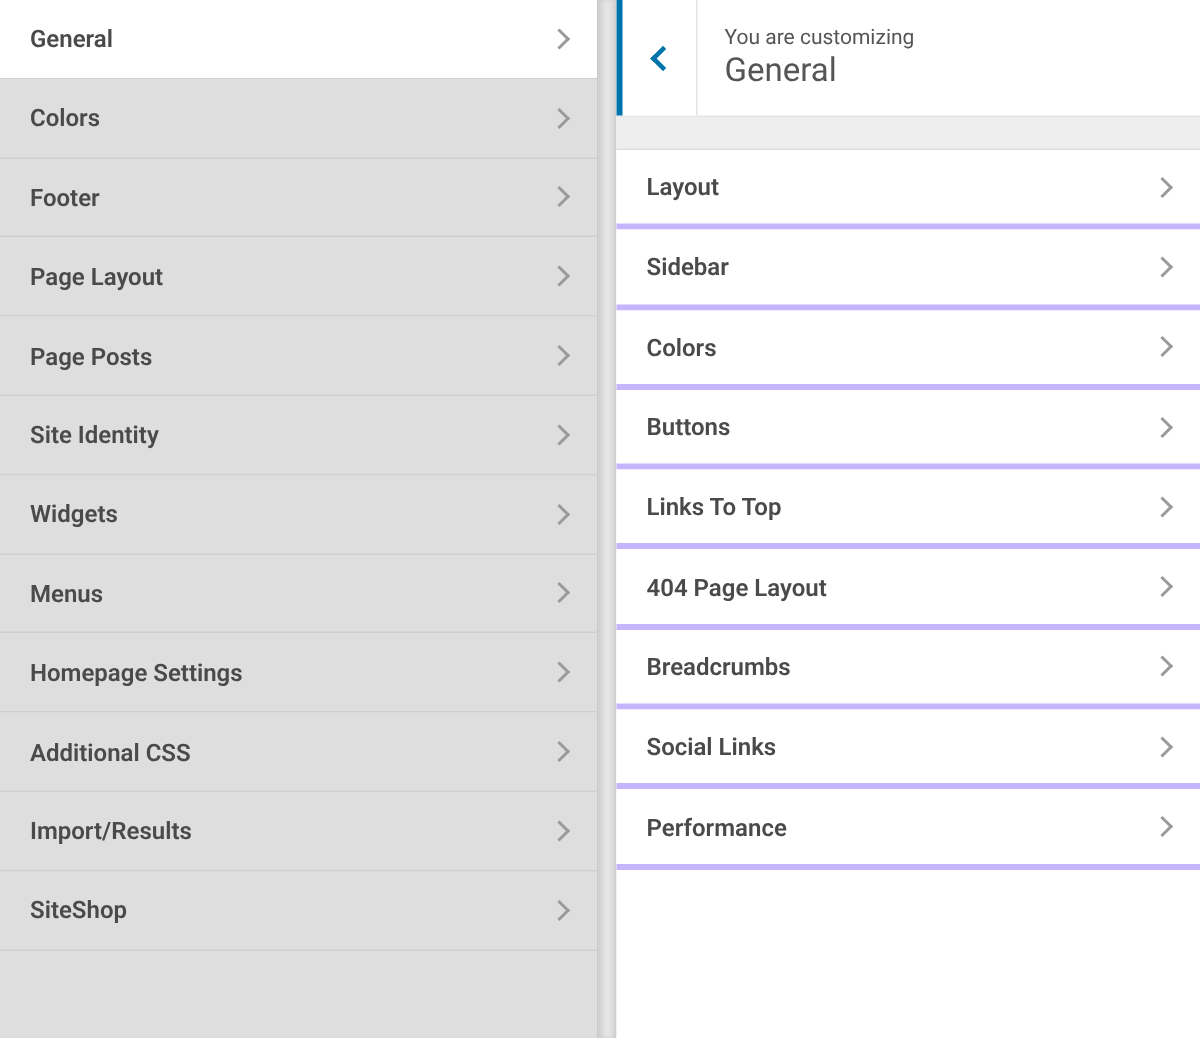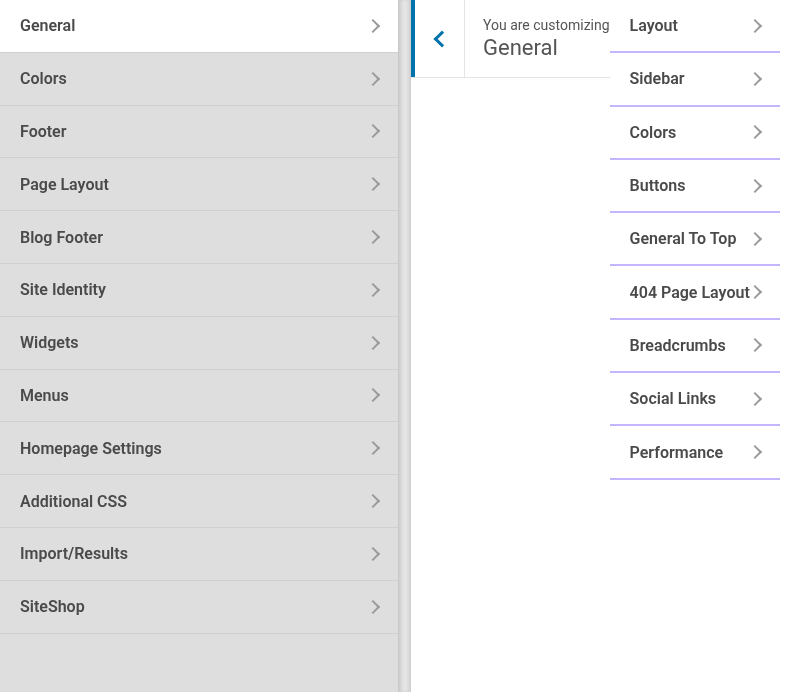--- a/index.html
+++ b/index.html
@@ -59,21 +59,21 @@
       box-shadow: inset 3px 0 4px -2px rgba(0,0,0,0.12), inset -3px 0 4px -2px rgba(0,0,0,0.12);
       flex-shrink: 0;
     }
 
     
     .right-panel {
       flex: 1;
       height: 100%;
       background: #ffffff;
       display: flex;
-      flex-direction: row;
+      flex-direction: column;
     }
     .right-header {
       display: flex;
       align-items: stretch;
       height: 78px;
       border-bottom: 1px solid #e4e4e4;
       position: relative;
     }
     .back-button {
       width: 54px;
@@ -117,21 +117,21 @@
     .right-list {
       display: flex;
       flex-direction: column;
     }
     .right-item {
       display: flex;
       align-items: center;
       justify-content: space-between;
       height: 53.3px;
       padding: 0 20px;
-      border-bottom: 2px solid #c4b5fd;
+      border-bottom: 4px solid #c4b5fd;
       cursor: pointer;
       background: #fff;
     }
     .right-item .label {
       font-size: 16px;
       font-weight: 600;
       color: #4a4a4a;
     }
   </style>
 </head>
@@ -149,21 +149,21 @@
     </div>
     <div class="left-item">
       <span class="label">Footer</span>
       <span class="chevron"></span>
     </div>
     <div class="left-item">
       <span class="label">Page Layout</span>
       <span class="chevron"></span>
     </div>
     <div class="left-item">
-      <span class="label">Blog Footer</span>
+      <span class="label">Page Posts</span>
       <span class="chevron"></span>
     </div>
     <div class="left-item">
       <span class="label">Site Identity</span>
       <span class="chevron"></span>
     </div>
     <div class="left-item">
       <span class="label">Widgets</span>
       <span class="chevron"></span>
     </div>
@@ -214,21 +214,21 @@
     </div>
     <div class="right-item">
       <span class="label">Colors</span>
       <span class="chevron"></span>
     </div>
     <div class="right-item">
       <span class="label">Buttons</span>
       <span class="chevron"></span>
     </div>
     <div class="right-item">
-      <span class="label">General To Top</span>
+      <span class="label">Links To Top</span>
       <span class="chevron"></span>
     </div>
     <div class="right-item">
       <span class="label">404 Page Layout</span>
       <span class="chevron"></span>
     </div>
     <div class="right-item">
       <span class="label">Breadcrumbs</span>
       <span class="chevron"></span>
     </div>

